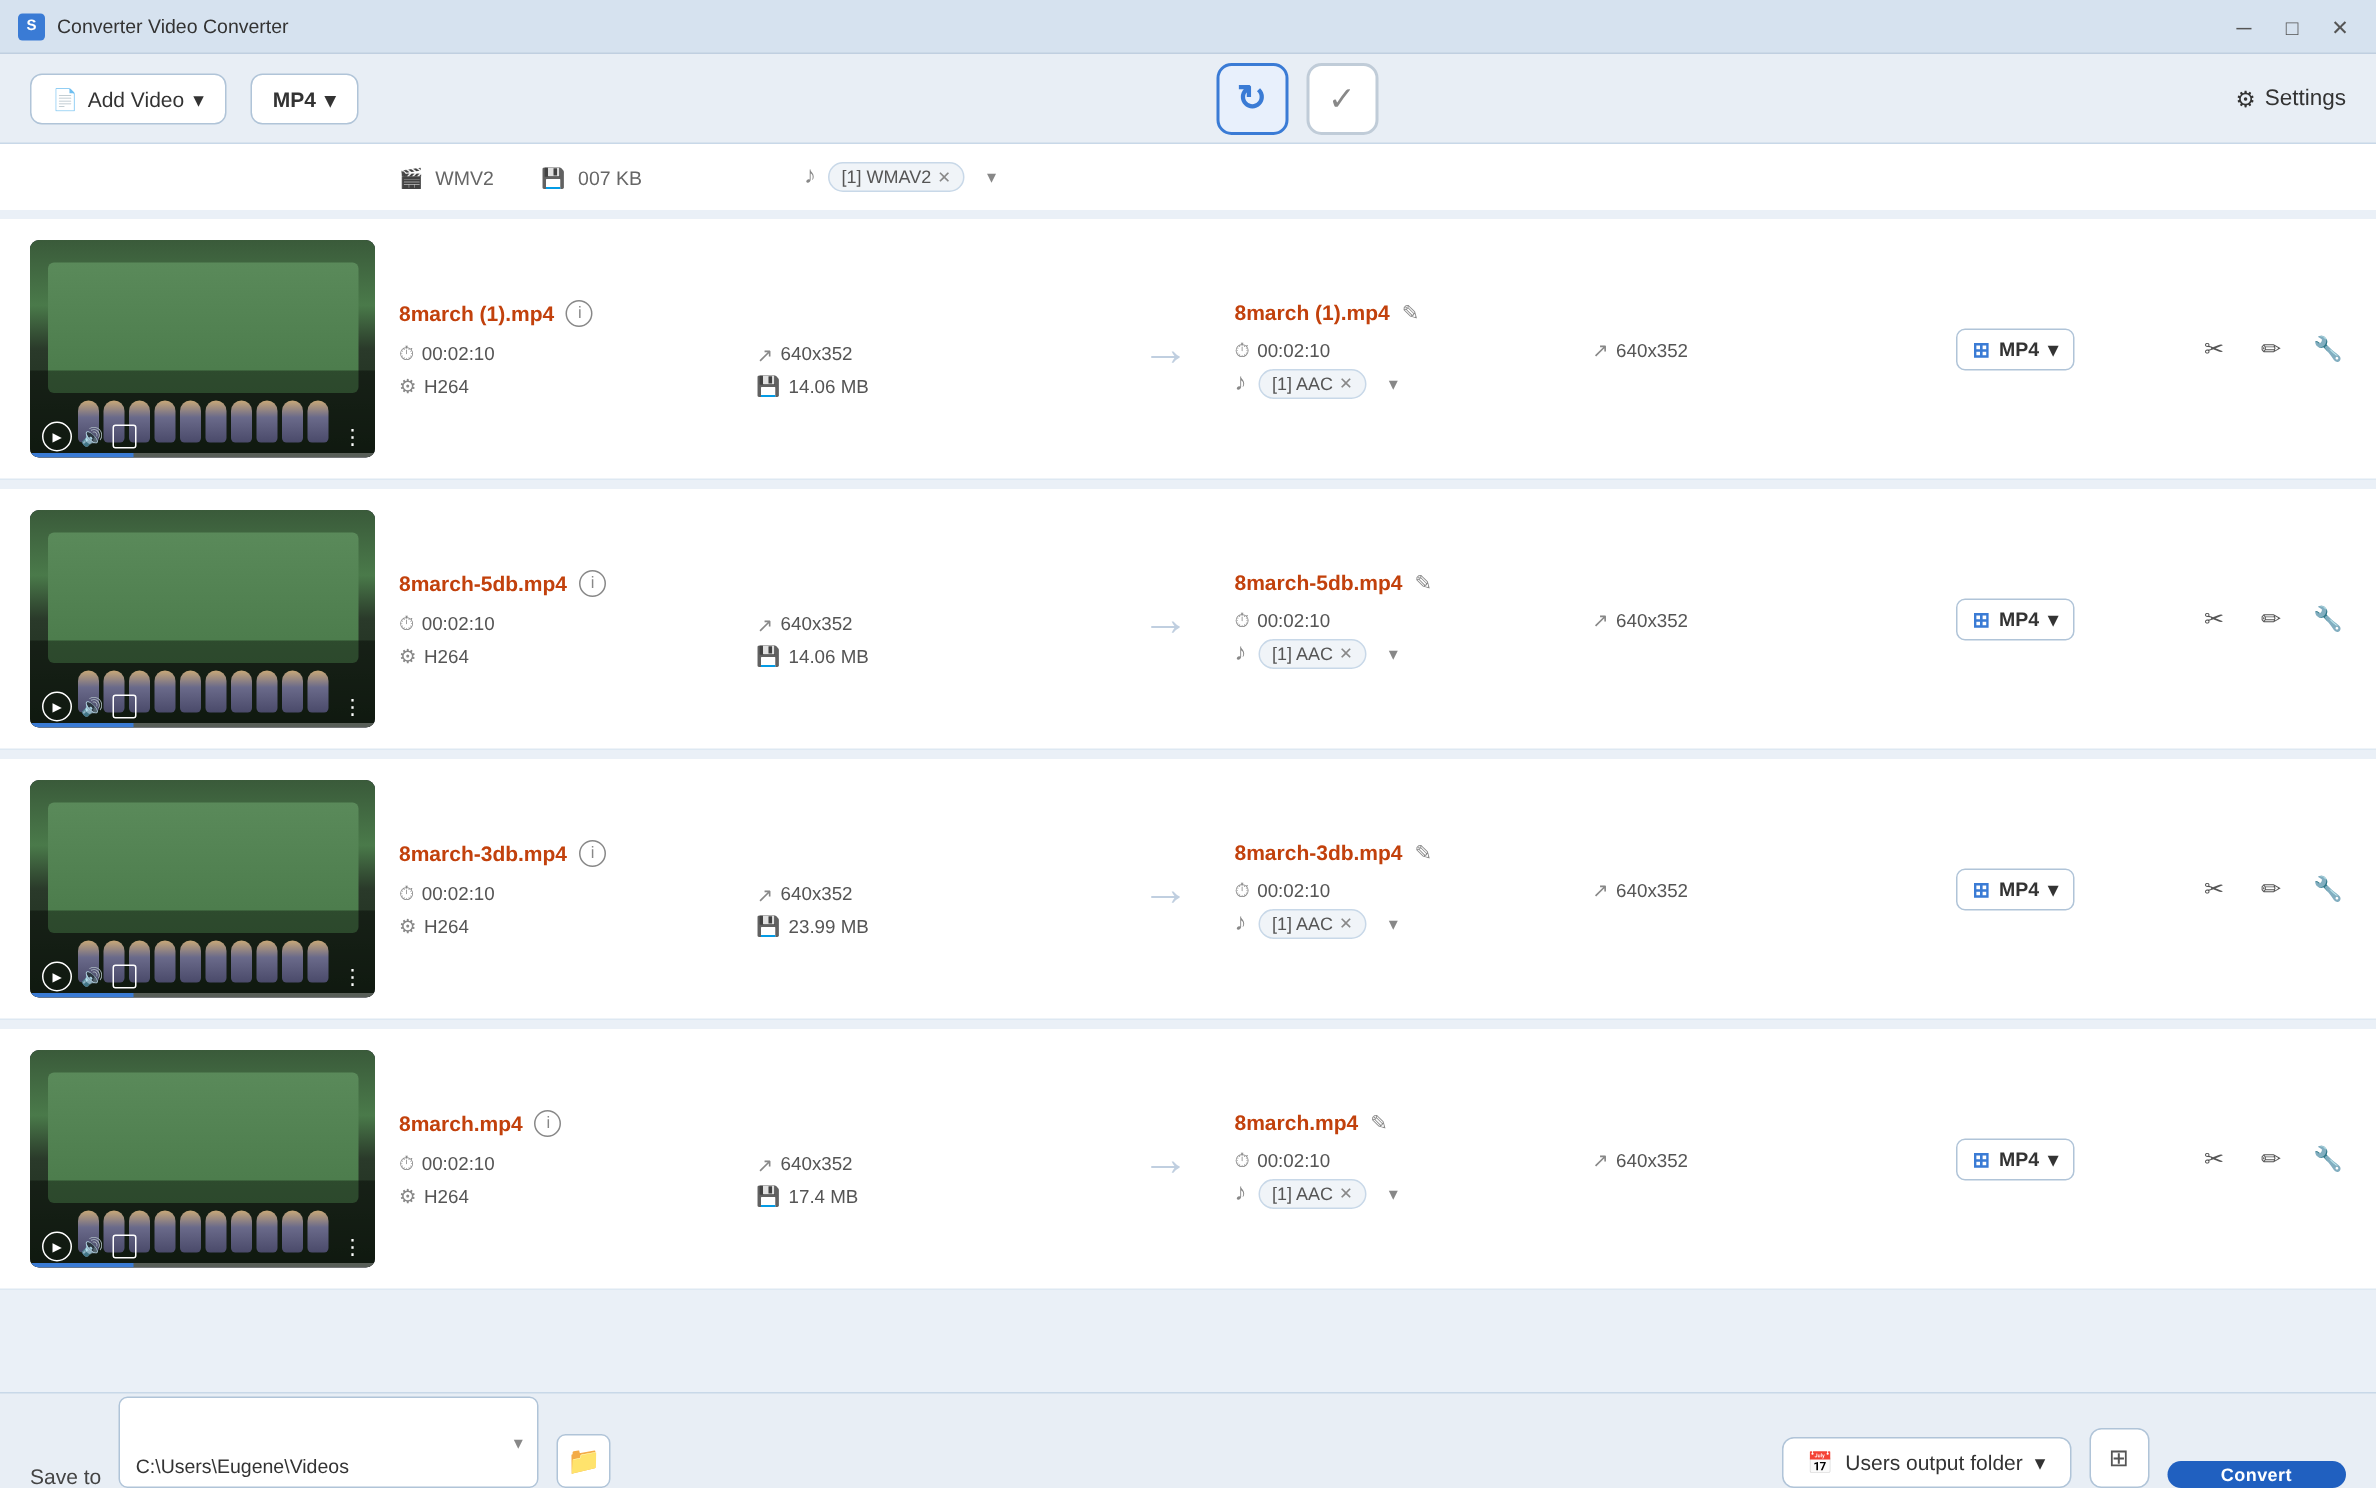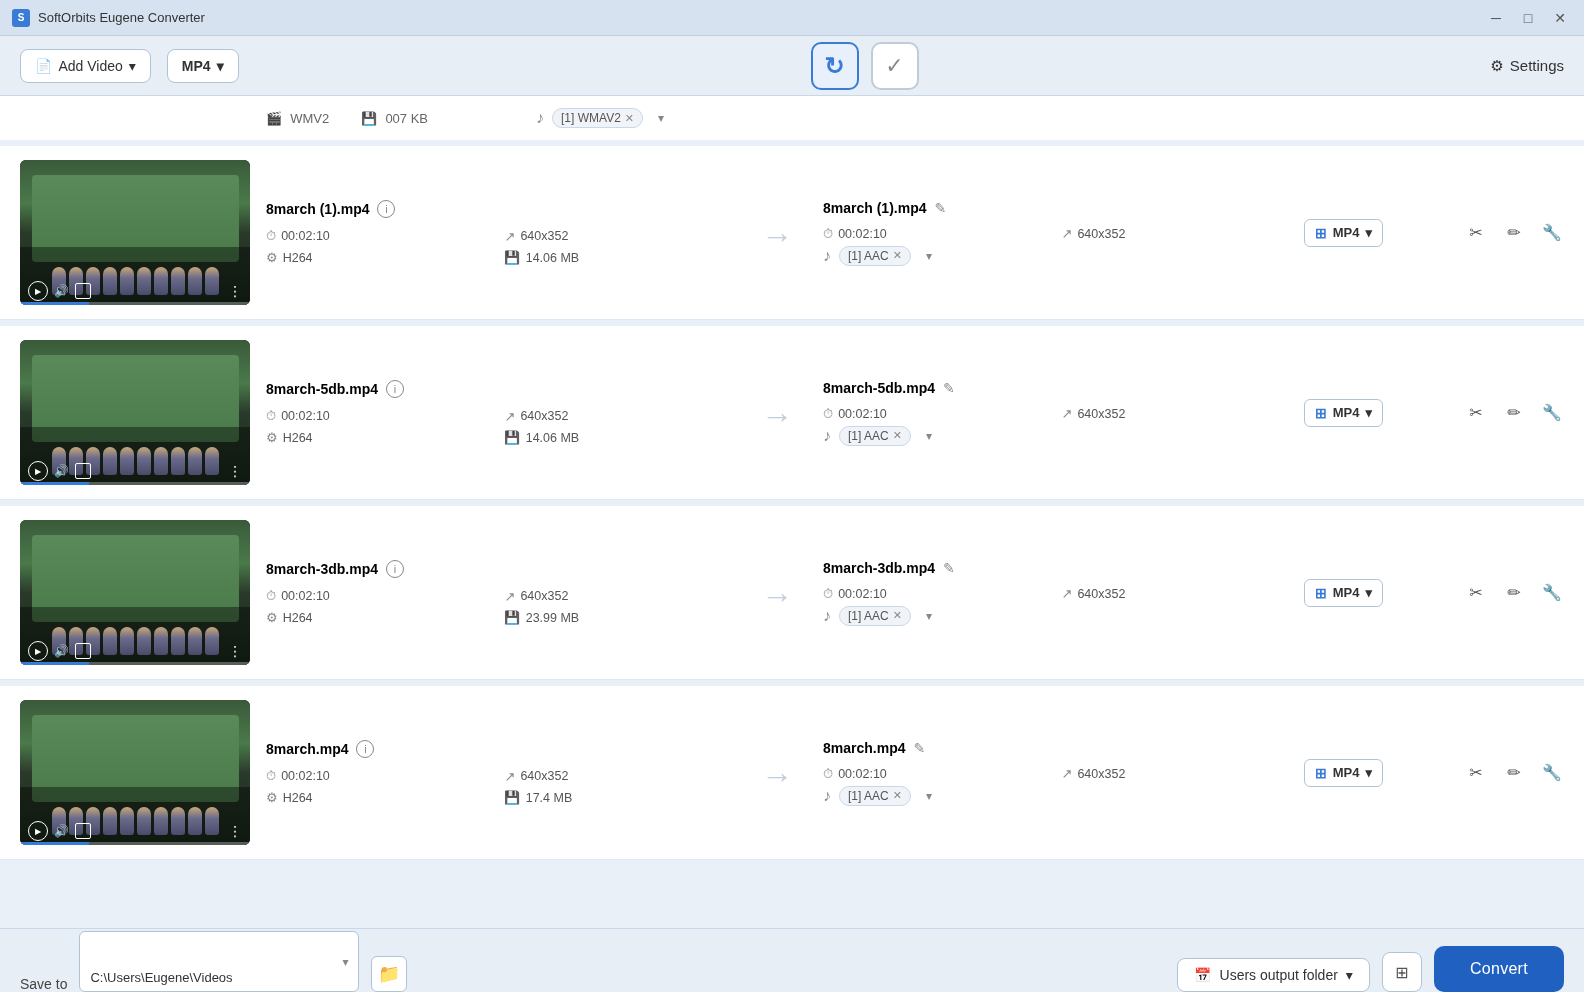--- a/index.html
+++ b/index.html
@@ -283,21 +283,21 @@
     }
     .file-name-row {
       display: flex;
       align-items: center;
       gap: 8px;
       margin-bottom: 10px;
     }
     .file-name {
       font-size: 14px;
       font-weight: 600;
-      color: #000000;
+      color: #c2410c;
     }
     .info-icon {
       width: 18px;
       height: 18px;
       border-radius: 50%;
       border: 1.5px solid #888;
       display: flex;
       align-items: center;
       justify-content: center;
       font-size: 11px;
@@ -510,23 +510,23 @@
       justify-content: center;
       cursor: pointer;
       font-size: 16px;
       color: #555;
     }
     .btn-convert {
       background: #2060c0;
       color: white;
       border: none;
       border-radius: 10px;
-      padding: 14px 36px;
-      font-size: 16px;
-      font-weight: 400;
+      padding: 2px 36px;
+      font-size: 12px;
+      font-weight: 700;
       cursor: pointer;
       letter-spacing: 0.3px;
     }
 
     
     .partial-row {
       background: white;
       padding: 12px 20px;
       display: flex;
       align-items: center;
@@ -540,21 +540,21 @@
       color: #666;
       font-size: 13px;
     }
   </style>
 </head>
 <body>
 
 <div class="titlebar">
   <div class="titlebar-left">
     <div class="titlebar-icon">S</div>
-    <span>SoftOrbits Eugene Converter</span>
+    <span>Converter Video Converter</span>
   </div>
   <div class="titlebar-controls">
     <button class="titlebar-btn">─</button>
     <button class="titlebar-btn">□</button>
     <button class="titlebar-btn close">✕</button>
   </div>
 </div>
 
 <div class="toolbar">
   <button class="btn-add-files">

